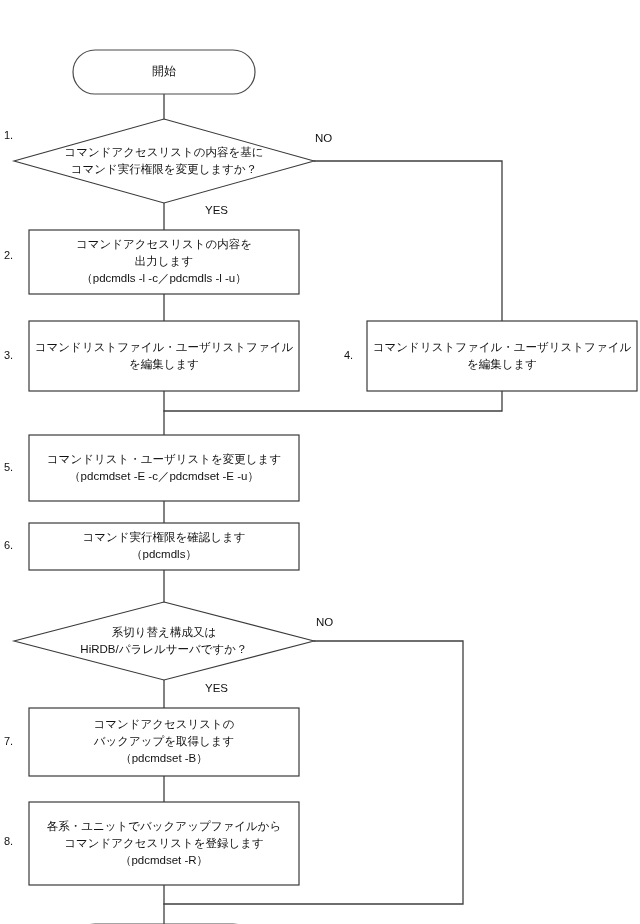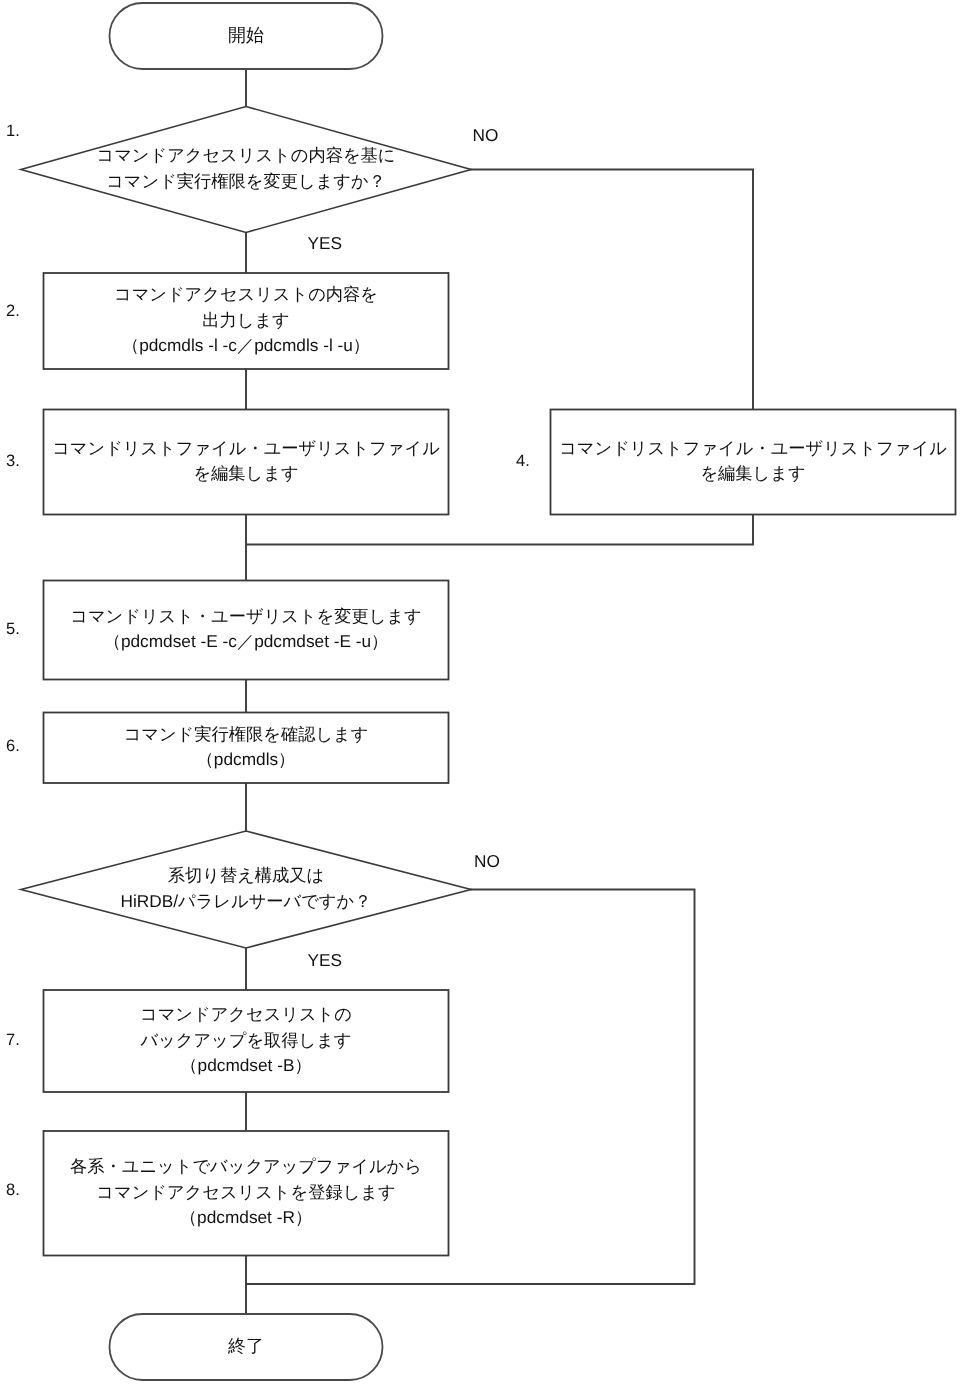--- a/index.html
+++ b/index.html
@@ -12,20 +12,21 @@
     width: 640px;
     height: 924px;
     font-family: "Liberation Sans", "DejaVu Sans", sans-serif;
     color: #000000;
     overflow: hidden;
   }
   #flow-root {
     position: relative;
     width: 640px;
     height: 652px;
+    margin-top: 48px;
   }
   svg#flow-svg {
     position: absolute;
     top: 0;
     left: 0;
     width: 640px;
     height: 924px;
     display: block;
   }
   .node-shape {

